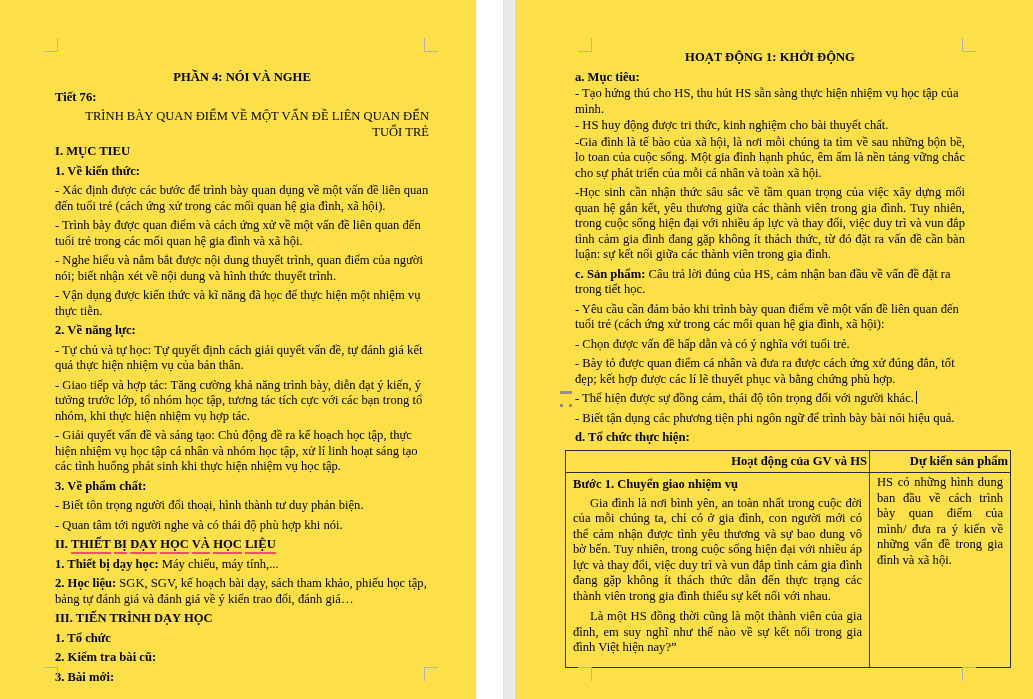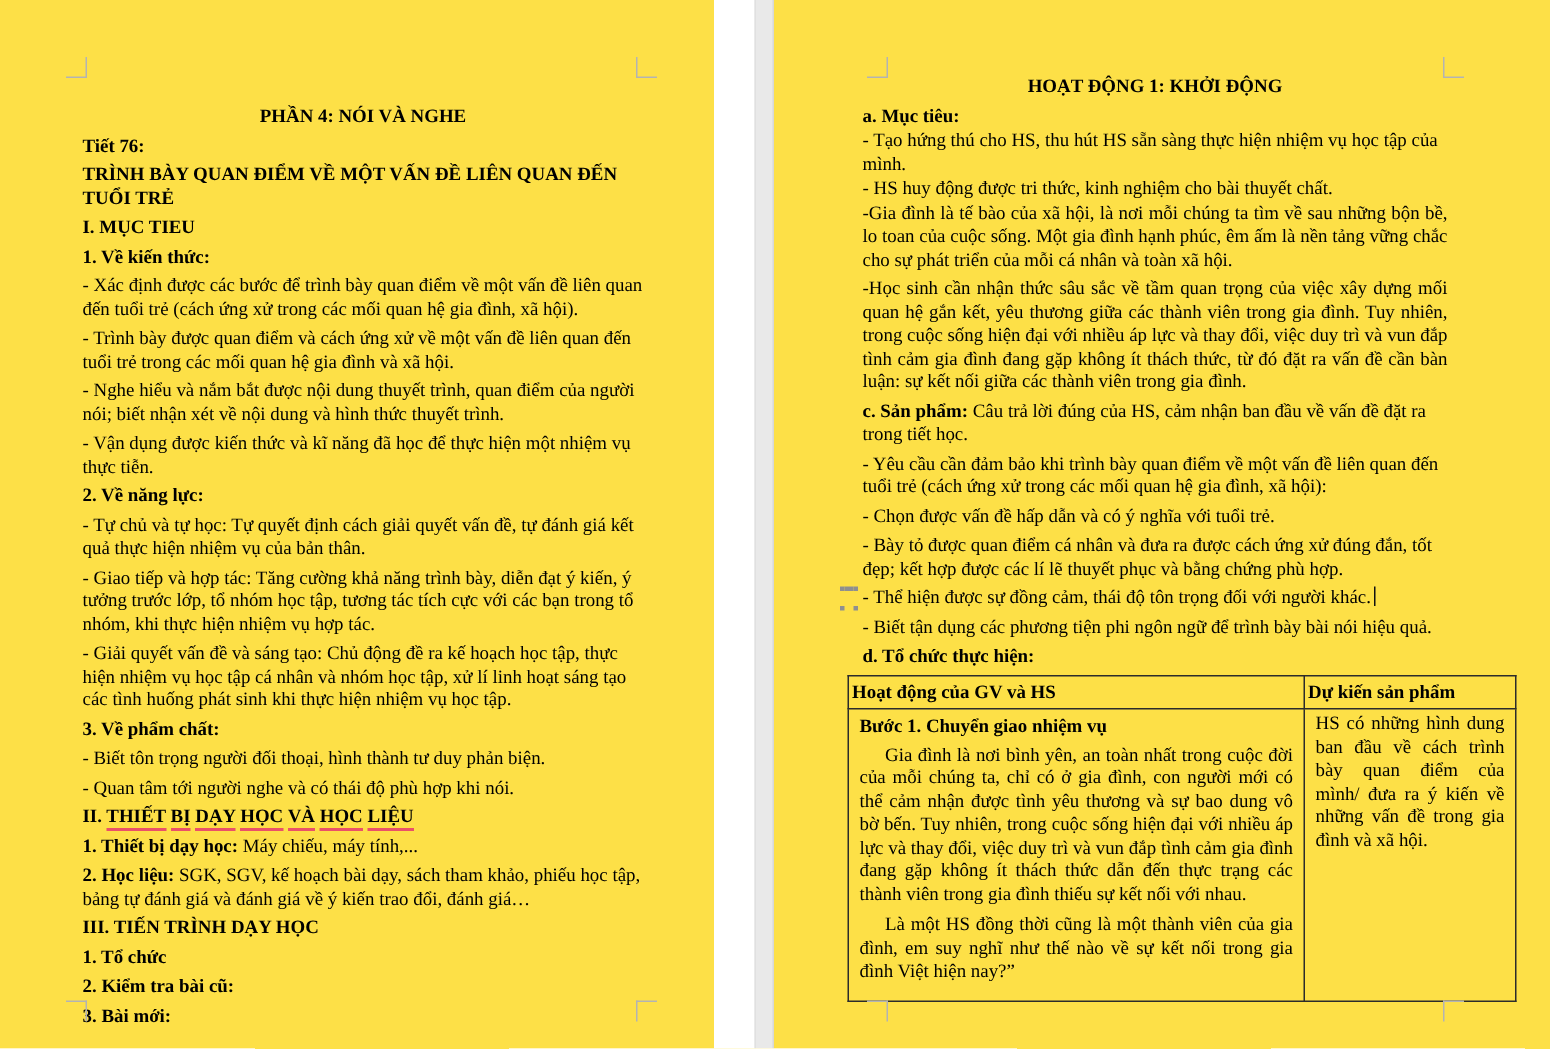--- a/index.html
+++ b/index.html
@@ -15,39 +15,39 @@
   .gap{position:absolute;left:503px;top:0;width:13px;height:699px;
        background:#e9e9e9;border-left:1px solid #e0e0e0;border-right:1px solid #d8d8d8;box-sizing:border-box;}
   .content{position:relative;}
   .c1{padding:70px 47px 0 55px;}
   .c2{padding:50px 68px 0 59px;}
   .blk{margin:0 0 4px 0;}
   .c2 .blk{margin-bottom:4px;}
   .tight{margin-bottom:1px !important;}
   .h{font-weight:700;}
   .h-center{font-weight:700;text-align:center;}
-  .h-title{font-weight:700;text-align:left;}
+  .h-title{font-weight:400;text-align:right;}
   .just{text-align:justify;}
   .lbl{font-weight:700;}
   .spell{border-bottom:2.5px solid #ea5168;padding-bottom:0.5px;}
   .caret{display:inline-block;width:1.5px;height:13px;background:#111;margin-left:2px;vertical-align:-2px;}
   
   .mark{position:absolute;width:14px;height:14px;border:0 solid #b3b3b3;box-sizing:border-box;}
   .m-tl{border-right-width:1px;border-bottom-width:1px;}
   .m-tr{border-left-width:1px;border-bottom-width:1px;}
   .m-bl{border-right-width:1px;border-top-width:1px;}
   .m-br{border-left-width:1px;border-top-width:1px;}
   #page1 .m-tl{left:44px;top:38px;} #page1 .m-tr{left:424px;top:38px;}
   #page1 .m-bl{left:44px;top:667px;} #page1 .m-br{left:424px;top:667px;}
   #page2 .m-tl{left:62px;top:38px;}  #page2 .m-tr{left:446px;top:38px;}
   #page2 .m-bl{left:62px;top:667px;} #page2 .m-br{left:446px;top:667px;}
   
   table.acttable{border-collapse:collapse;margin:2px 0 0 49px;width:445px;table-layout:fixed;}
   table.acttable th,table.acttable td{border:1px solid #2b2b2b;vertical-align:top;}
-  table.acttable th{font-weight:700;text-align:left;padding:3px 2px;}
+  table.acttable th{font-weight:700;text-align:right;padding:3px 2px;}
   table.acttable td{padding:2px 7px 6px 7px;}
   col.c-left{width:304px;} col.c-right{width:141px;}
   .step{font-weight:700;margin:2px 0 3px 0;}
   td p{margin:0 0 5px 0;}
   .ind{text-indent:17px;}
   
   .dragdots{position:absolute;left:560px;top:391px;width:12px;height:16px;
     display:flex;flex-wrap:wrap;align-content:space-between;justify-content:space-between;cursor:grab;}
   .dragdots b{width:3px;height:3px;background:#8f8f8f;display:block;}
 </style>
@@ -56,21 +56,21 @@
 
 <div class="canvas">
 
   <div class="page" id="page1">
     <div class="content c1">
         <div class="blk h-center">PHẦN 4: NÓI VÀ NGHE</div>
         <div class="blk h">Tiết 76:</div>
         <div class="blk h-title">TRÌNH BÀY QUAN ĐIỂM VỀ MỘT VẤN ĐỀ LIÊN QUAN ĐẾN TUỔI TRẺ</div>
         <div class="blk h">I. MỤC TIEU</div>
         <div class="blk h">1. Về kiến thức:</div>
-        <div class="blk p">- Xác định được các bước để trình bày quan điểm về một vấn đề liên quan đến tuổi trẻ (cách ứng xử trong các mối quan hệ gia đình, xã hội).</div>
+        <div class="blk p">- Xác định được các bước để trình bày quan dụng về một vấn đề liên quan đến tuổi trẻ (cách ứng xử trong các mối quan hệ gia đình, xã hội).</div>
         <div class="blk p">- Trình bày được quan điểm và cách ứng xử về một vấn đề liên quan đến tuổi trẻ trong các mối quan hệ gia đình và xã hội.</div>
         <div class="blk p">- Nghe hiểu và nắm bắt được nội dung thuyết trình, quan điểm của người nói; biết nhận xét về nội dung và hình thức thuyết trình.</div>
         <div class="blk p">- Vận dụng được kiến thức và kĩ năng đã học để thực hiện một nhiệm vụ thực tiễn.</div>
         <div class="blk h">2. Về năng lực:</div>
         <div class="blk p">- Tự chủ và tự học: Tự quyết định cách giải quyết vấn đề, tự đánh giá kết quả thực hiện nhiệm vụ của bản thân.</div>
         <div class="blk p">- Giao tiếp và hợp tác: Tăng cường khả năng trình bày, diễn đạt ý kiến, ý tưởng trước lớp, tổ nhóm học tập, tương tác tích cực với các bạn trong tổ nhóm, khi thực hiện nhiệm vụ hợp tác.</div>
         <div class="blk p"> - Giải quyết vấn đề và sáng tạo: Chủ động đề ra kế hoạch học tập, thực hiện nhiệm vụ học tập cá nhân và nhóm học tập, xử lí linh hoạt sáng tạo các tình huống phát sinh khi thực hiện nhiệm vụ học tập.</div>
         <div class="blk h">3. Về phẩm chất:</div>
         <div class="blk p">- Biết tôn trọng người đối thoại, hình thành tư duy phản biện.</div>
         <div class="blk p">- Quan tâm tới người nghe và có thái độ phù hợp khi nói.</div>

